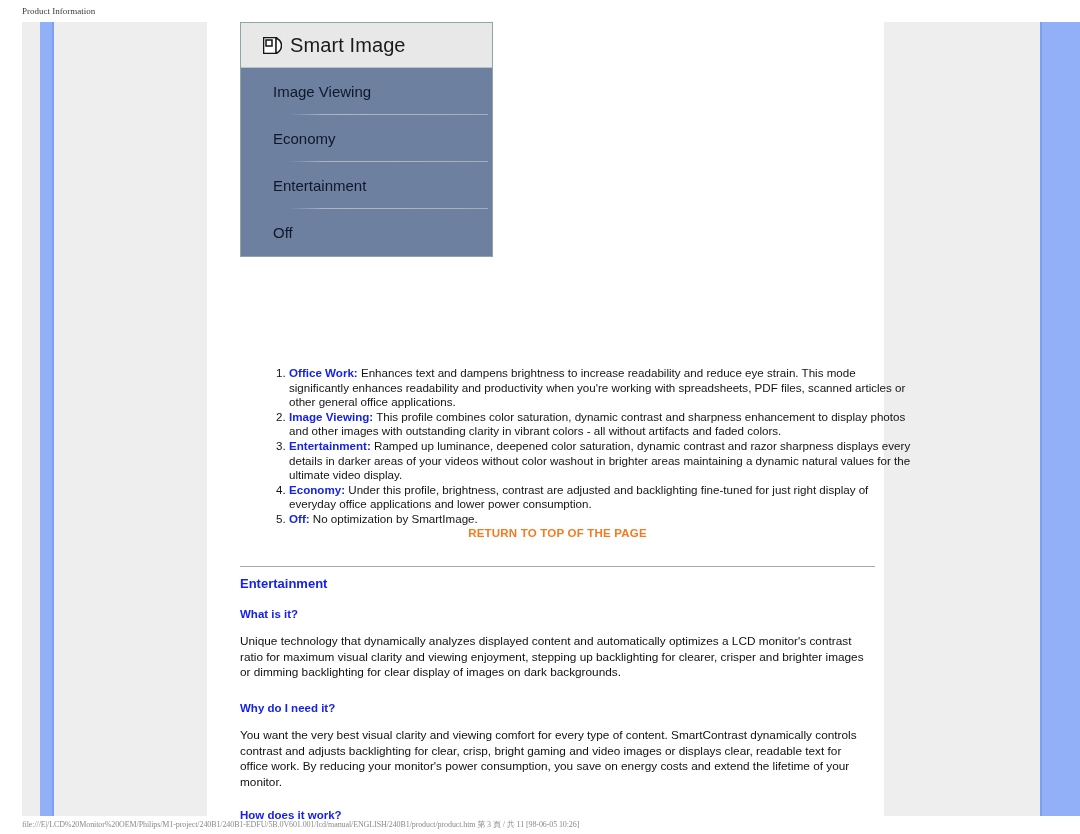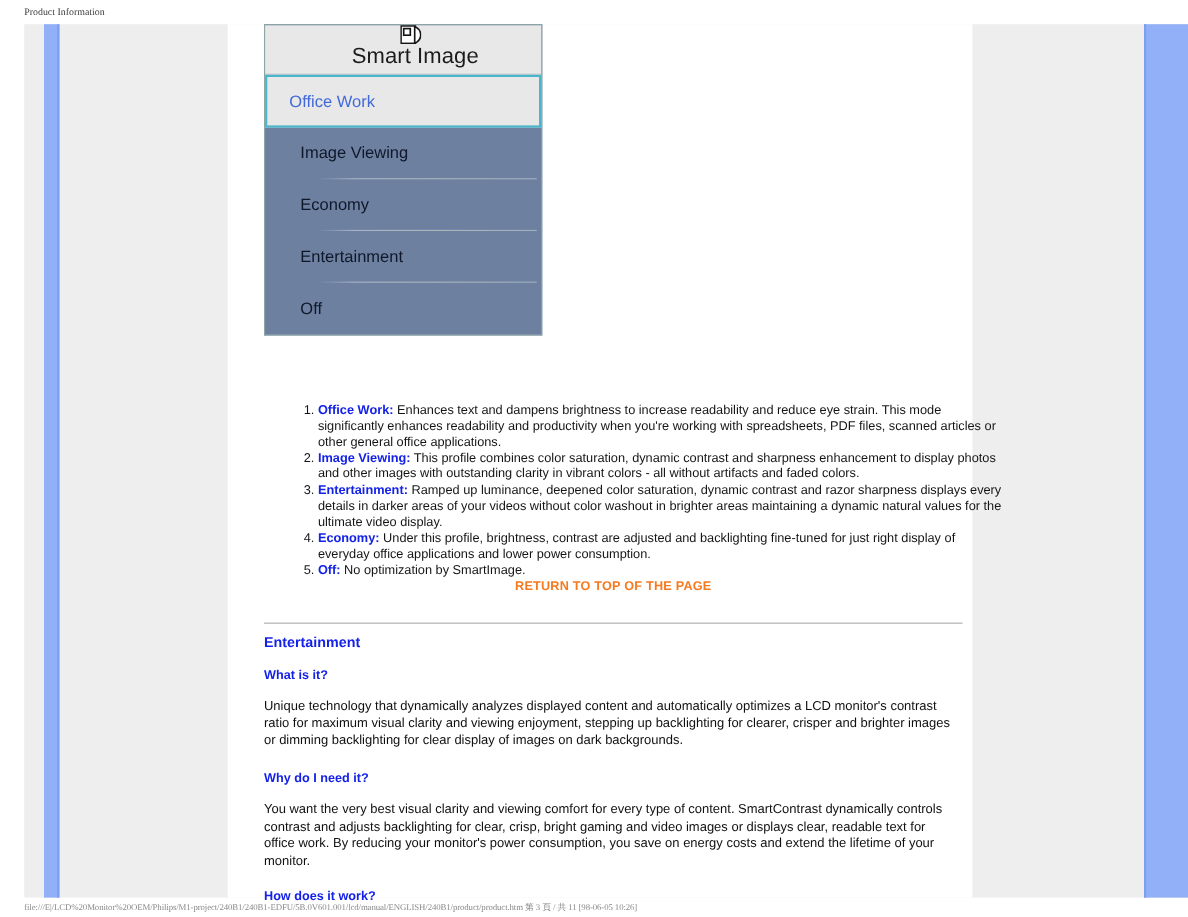--- a/index.html
+++ b/index.html
@@ -106,21 +106,20 @@
     background: #6d80a0;
   }
   .osd-title {
     background: #e8e8e8;
     height: 45px;
     display: flex;
     align-items: center;
     padding-left: 22px;
     box-sizing: border-box;
     border-bottom: 1px solid #b9c3c3;
-    flex-direction: column;
   }
   .osd-icon {
     width: 19px;
     height: 17px;
     margin-right: 8px;
     flex: 0 0 auto;
   }
   .osd-title-text {
     font-size: 20px;
     color: #1b1b1b;
@@ -244,23 +243,20 @@
         <span class="osd-icon">
           <svg viewBox="0 0 19 17" width="19" height="17" aria-hidden="true">
             <rect x="0.5" y="0.5" width="13" height="16" fill="#ffffff" stroke="#161616" stroke-width="1.6"></rect>
             <rect x="3" y="3" width="6" height="6" fill="#ffffff" stroke="#161616" stroke-width="1.5"></rect>
             <path d="M13 1 C17.5 3 18.5 6.5 18.5 8.5 C18.5 11 17 14.5 13 16.5 Z" fill="#ffffff" stroke="#161616" stroke-width="1.5" stroke-linejoin="round"></path>
           </svg>
         </span>
         <span class="osd-title-text">Smart Image</span>
       </div>
 
-      <div class="osd-item selected">
-        <span>Office Work</span>
-      </div>
 
       <div class="osd-item">
         <span>Image Viewing</span>
         <span class="osd-sep"></span>
       </div>
 
       <div class="osd-item">
         <span>Economy</span>
         <span class="osd-sep"></span>
       </div>

